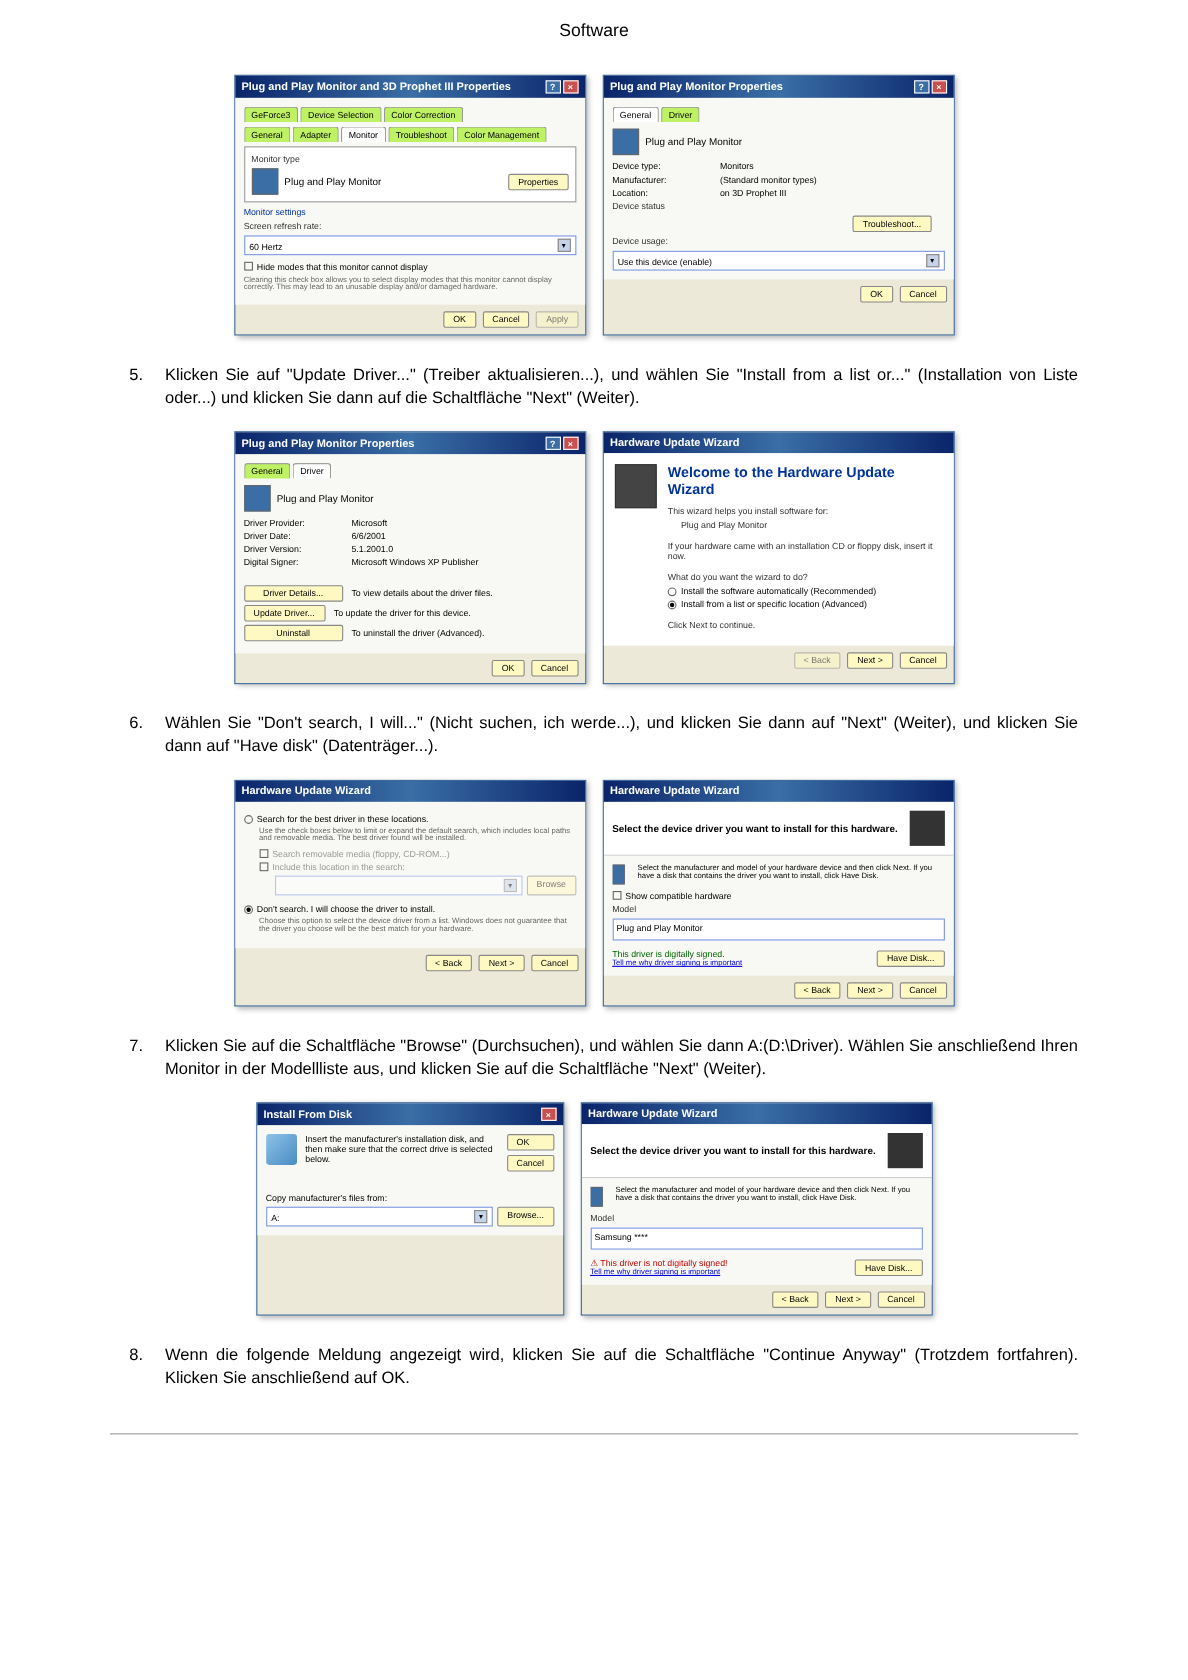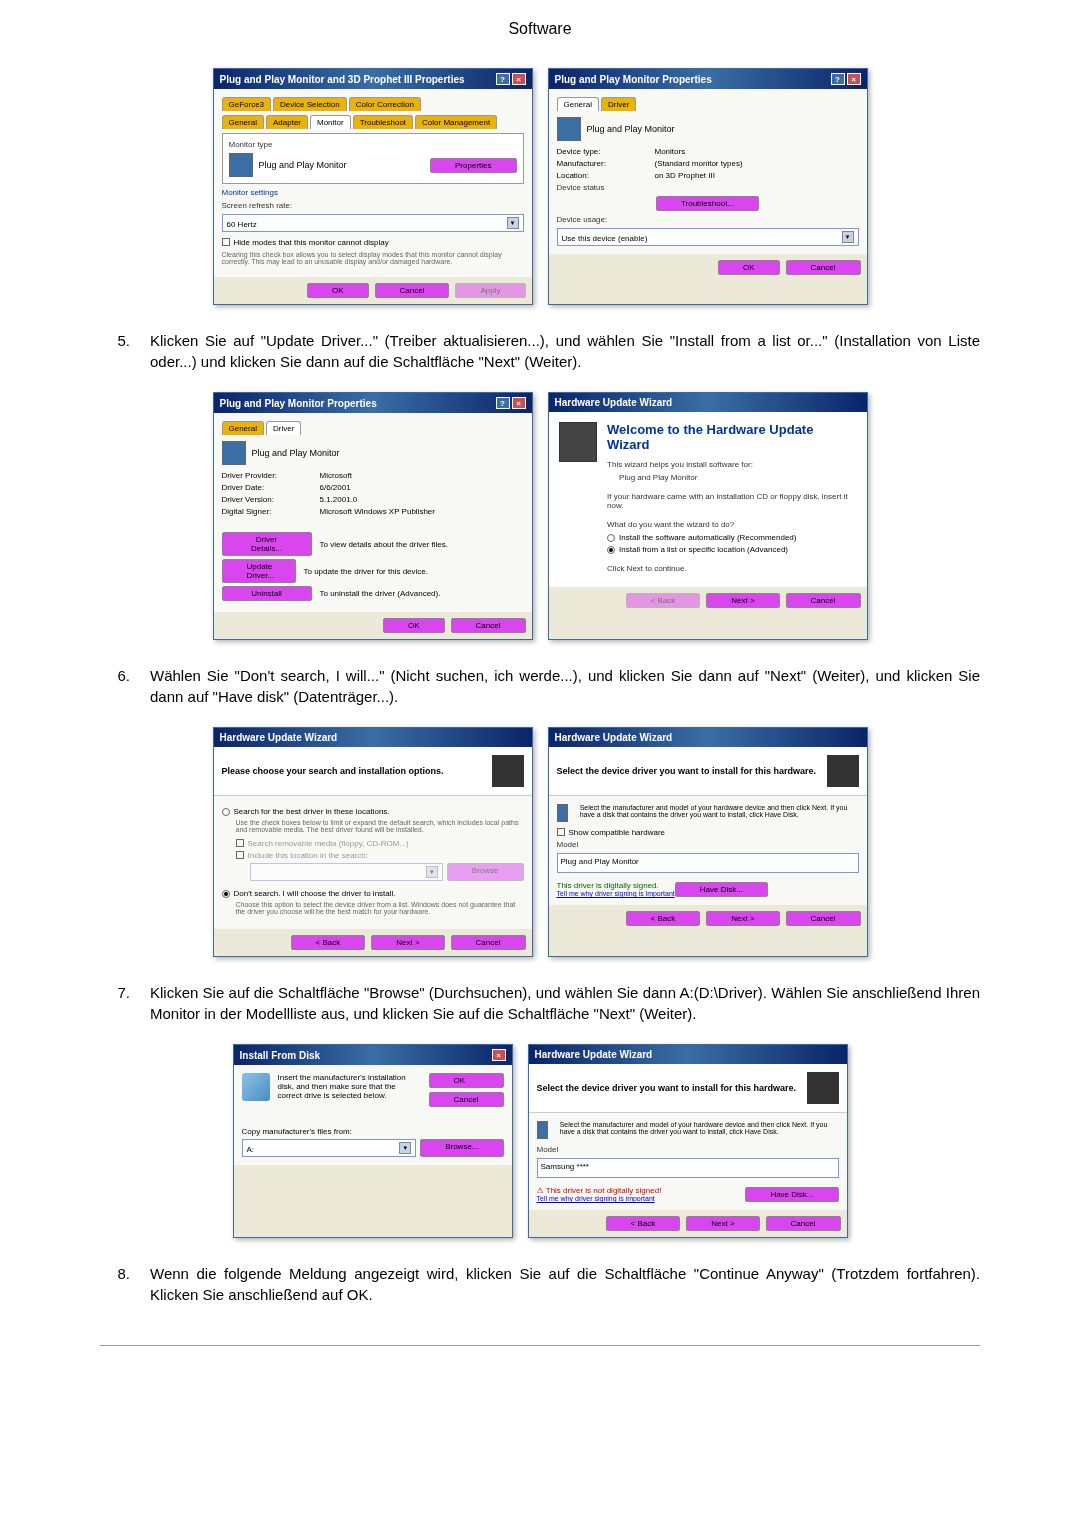--- a/index.html
+++ b/index.html
@@ -60,42 +60,42 @@
       background: #f8f8f5;
     }
     .tabs {
       display: flex;
       gap: 2px;
       margin-bottom: 4px;
       flex-wrap: wrap;
     }
     .tab {
       padding: 2px 6px;
-      background: #eab308;
+      background: #bef264;
       border: 1px solid #999;
       border-bottom: none;
       font-size: 8px;
       border-radius: 3px 3px 0 0;
     }
     .tab.active { background: #fff; }
     .group-box {
       border: 1px solid #999;
       padding: 6px;
       margin: 4px 0;
       background: #fff;
     }
     .group-label {
       font-size: 8px;
       color: #333;
       margin-bottom: 4px;
     }
     .btn {
       border: 1px solid #888;
-      background: #d946ef;
-      padding: 2px 24px;
+      background: #fef9c3;
+      padding: 2px 8px;
       font-size: 8px;
       border-radius: 2px;
       cursor: pointer;
       display: inline-block;
     }
     .btn-row {
       display: flex;
       justify-content: flex-end;
       gap: 6px;
       padding: 6px;
@@ -321,21 +321,21 @@
         </div>
       <div class="info-row">
           <span class="info-label">Manufacturer:</span>
           <span>(Standard monitor types)</span>
         </div>
       <div class="info-row">
           <span class="info-label">Location:</span>
           <span>on 3D Prophet III</span>
         </div>
       <div class="group-label">Device status</div>
-      <div style="text-align:center;margin:4px 12px">
+      <div style="text-align:right;margin:4px 12px">
         <span class="btn">Troubleshoot...</span>
       </div>
       <div class="group-label">Device usage:</div>
       <div class="dropdown">
         <span>Use this device (enable)</span>
         <span class="dropdown-arrow">▾</span>
       </div>
     </div>
     <div class="btn-row">
       <span class="btn">OK</span>
@@ -438,24 +438,20 @@
 <div class="step-text">
   <div class="step-num">6.</div>
   <div class="step-content">Wählen Sie "Don't search, I will..." (Nicht suchen, ich werde...), und klicken Sie dann auf "Next" (Weiter), und klicken Sie dann auf "Have disk" (Datenträger...).</div>
 </div>
 
 <div class="screenshot-row">
   <div class="dialog-box">
     <div class="dialog-titlebar">
       <span>Hardware Update Wizard</span>
     </div>
-    <div class="wizard-header">
-      <span class="wizard-header-text">Please choose your search and installation options.</span>
-      <span class="small-icon"></span>
-    </div>
     <div class="dialog-body">
       <div class="radio-item">
           <span class="radio-circle"></span>
           <span>Search for the best driver in these locations.</span>
         </div>
       <div style="font-size:7px;color:#666;margin:2px 0 6px 14px">Use the check boxes below to limit or expand the default search, which includes local paths and removable media. The best driver found will be installed.</div>
       <div class="checkbox-item" style="margin-left:14px;color:#999">
           <span class="checkbox-sq"></span>
           <span>Search removable media (floppy, CD-ROM...)</span>
         </div>
@@ -495,21 +491,21 @@
       <div style="display:flex;gap:6px;font-size:7px">
           <span class="icon-monitor" style="width:18px;height:18px"></span>
           <span>Select the manufacturer and model of your hardware device and then click Next. If you have a disk that contains the driver you want to install, click Have Disk.</span>
         </div>
       <div class="checkbox-item" style="margin-top:6px">
           <span class="checkbox-sq"></span>
           <span>Show compatible hardware</span>
         </div>
       <div class="group-label">Model</div>
       <div class="list-box"><span>Plug and Play Monitor</span></div>
-      <div style="display:flex;align-items:center;margin-top:8px">
+      <div style="display:flex;justify-content:space-between;align-items:center;margin-top:8px">
         <div>
           <div style="font-size:8px;color:#060">This driver is digitally signed.</div>
           <div style="font-size:7px;color:#00d;text-decoration:underline">Tell me why driver signing is important</div>
         </div>
         <span class="btn">Have Disk...</span>
       </div>
     </div>
     <div class="btn-row">
       <span class="btn">&lt; Back</span>
       <span class="btn">Next &gt;</span>

